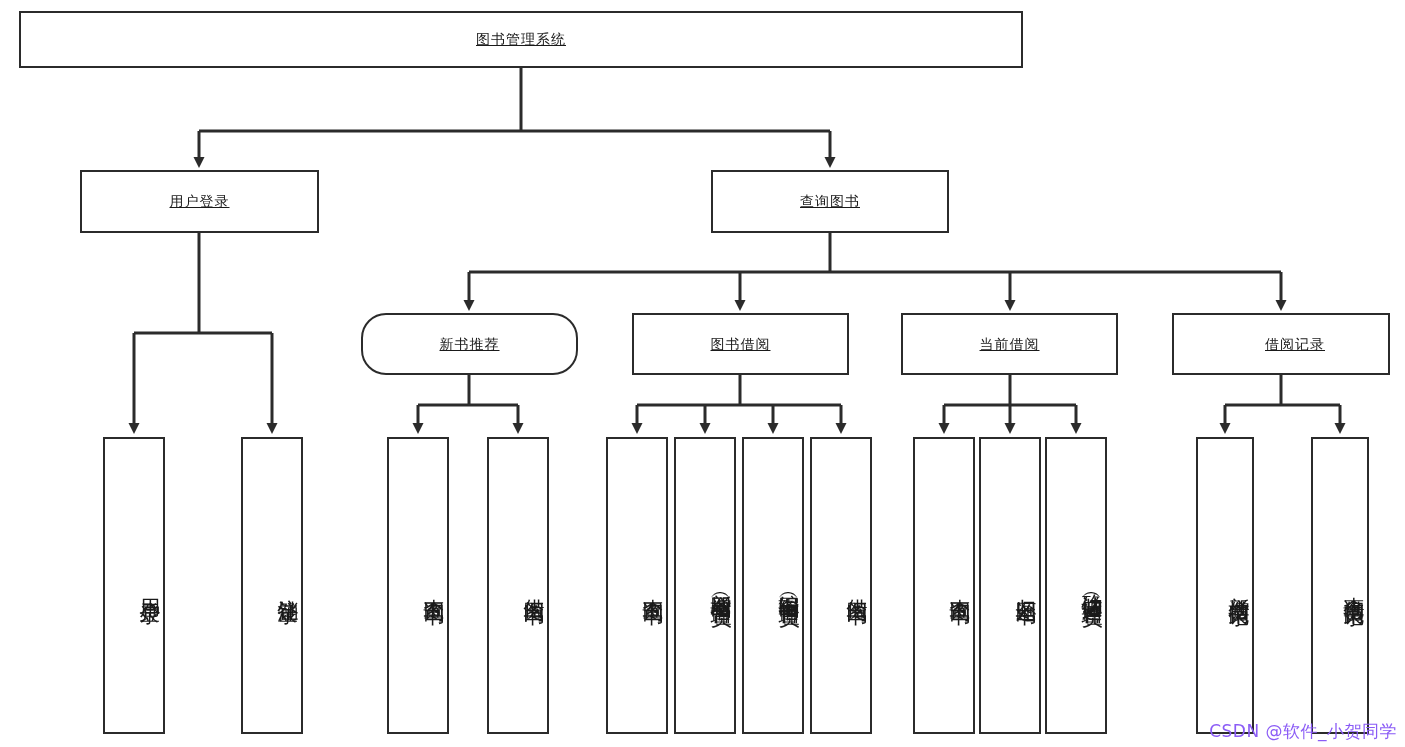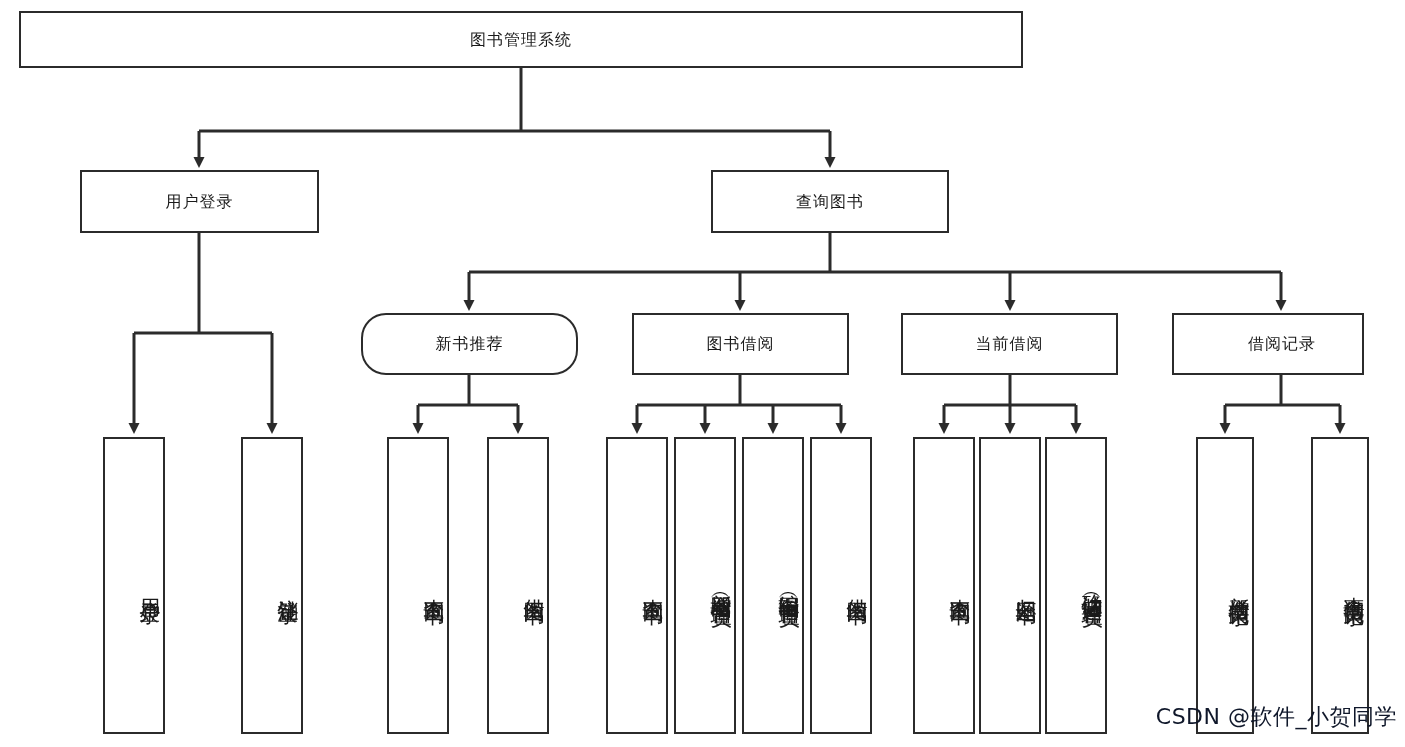--- a/index.html
+++ b/index.html
@@ -1,25 +1,25 @@
 <!DOCTYPE html>
 <html><head>
 <meta charset="utf-8">
 <style>
   html,body{margin:0;padding:0;background:#ffffff;}
   body{width:1405px;height:747px;overflow:hidden;font-family:"DejaVu Sans","Liberation Sans",sans-serif;}
   #stage{position:relative;width:1405px;height:747px;background:#ffffff;}
   svg#wires{position:absolute;left:0;top:0;width:1405px;height:747px;}
   .node{position:absolute;box-sizing:border-box;background:#ffffff;border:2.5px solid #2b2b2b;
         display:flex;align-items:center;justify-content:center;color:#1a1a1a;}
-  .node.h{font-size:16px;letter-spacing:1px;line-height:1.2;}
+  .node.h{font-size:14px;letter-spacing:1px;line-height:1.2;text-decoration:underline;}
   .node.v{writing-mode:vertical-rl;text-orientation:upright;font-size:21px;letter-spacing:2px;line-height:1.25;
           padding:6px 0;align-items:flex-start;justify-content:center;}
   .node.v .txt{writing-mode:vertical-rl;text-orientation:upright;white-space:nowrap;}
-  .watermark{position:absolute;right:8px;bottom:15px;font-size:22px;color:#0f172a;letter-spacing:.5px;
+  .watermark{position:absolute;right:8px;bottom:4px;font-size:17px;color:#8b5cf6;letter-spacing:.5px;
              white-space:nowrap;pointer-events:none;}
 </style>
 </head>
 <body>
 
 <div id="stage">
 
   <svg id="wires" viewBox="0 0 1405 747">
     <defs>
       <marker id="ar" markerWidth="14" markerHeight="14" refX="1" refY="5.5" orient="auto" markerUnits="userSpaceOnUse">
@@ -83,21 +83,21 @@
 
   <div class="node h" style="left:361px;top:313px;width:217px;height:62px;border-radius:25px;">
     <span class="txt">新书推荐</span>
   </div>
   <div class="node h" style="left:632px;top:313px;width:217px;height:62px;">
     <span class="txt">图书借阅</span>
   </div>
   <div class="node h" style="left:901px;top:313px;width:217px;height:62px;">
     <span class="txt">当前借阅</span>
   </div>
-  <div class="node h" style="left:1172px;top:313px;width:192px;height:62px;padding-left:28px;">
+  <div class="node h" style="left:1172px;top:313px;width:218px;height:62px;padding-left:28px;">
     <span class="txt">借阅记录</span>
   </div>
 
   <div class="node v" style="left:103px;top:437px;width:62px;height:297px;">
     <span class="txt">用户登录</span>
   </div>
   <div class="node v" style="left:241px;top:437px;width:62px;height:297px;">
     <span class="txt">注销登录</span>
   </div>
 

